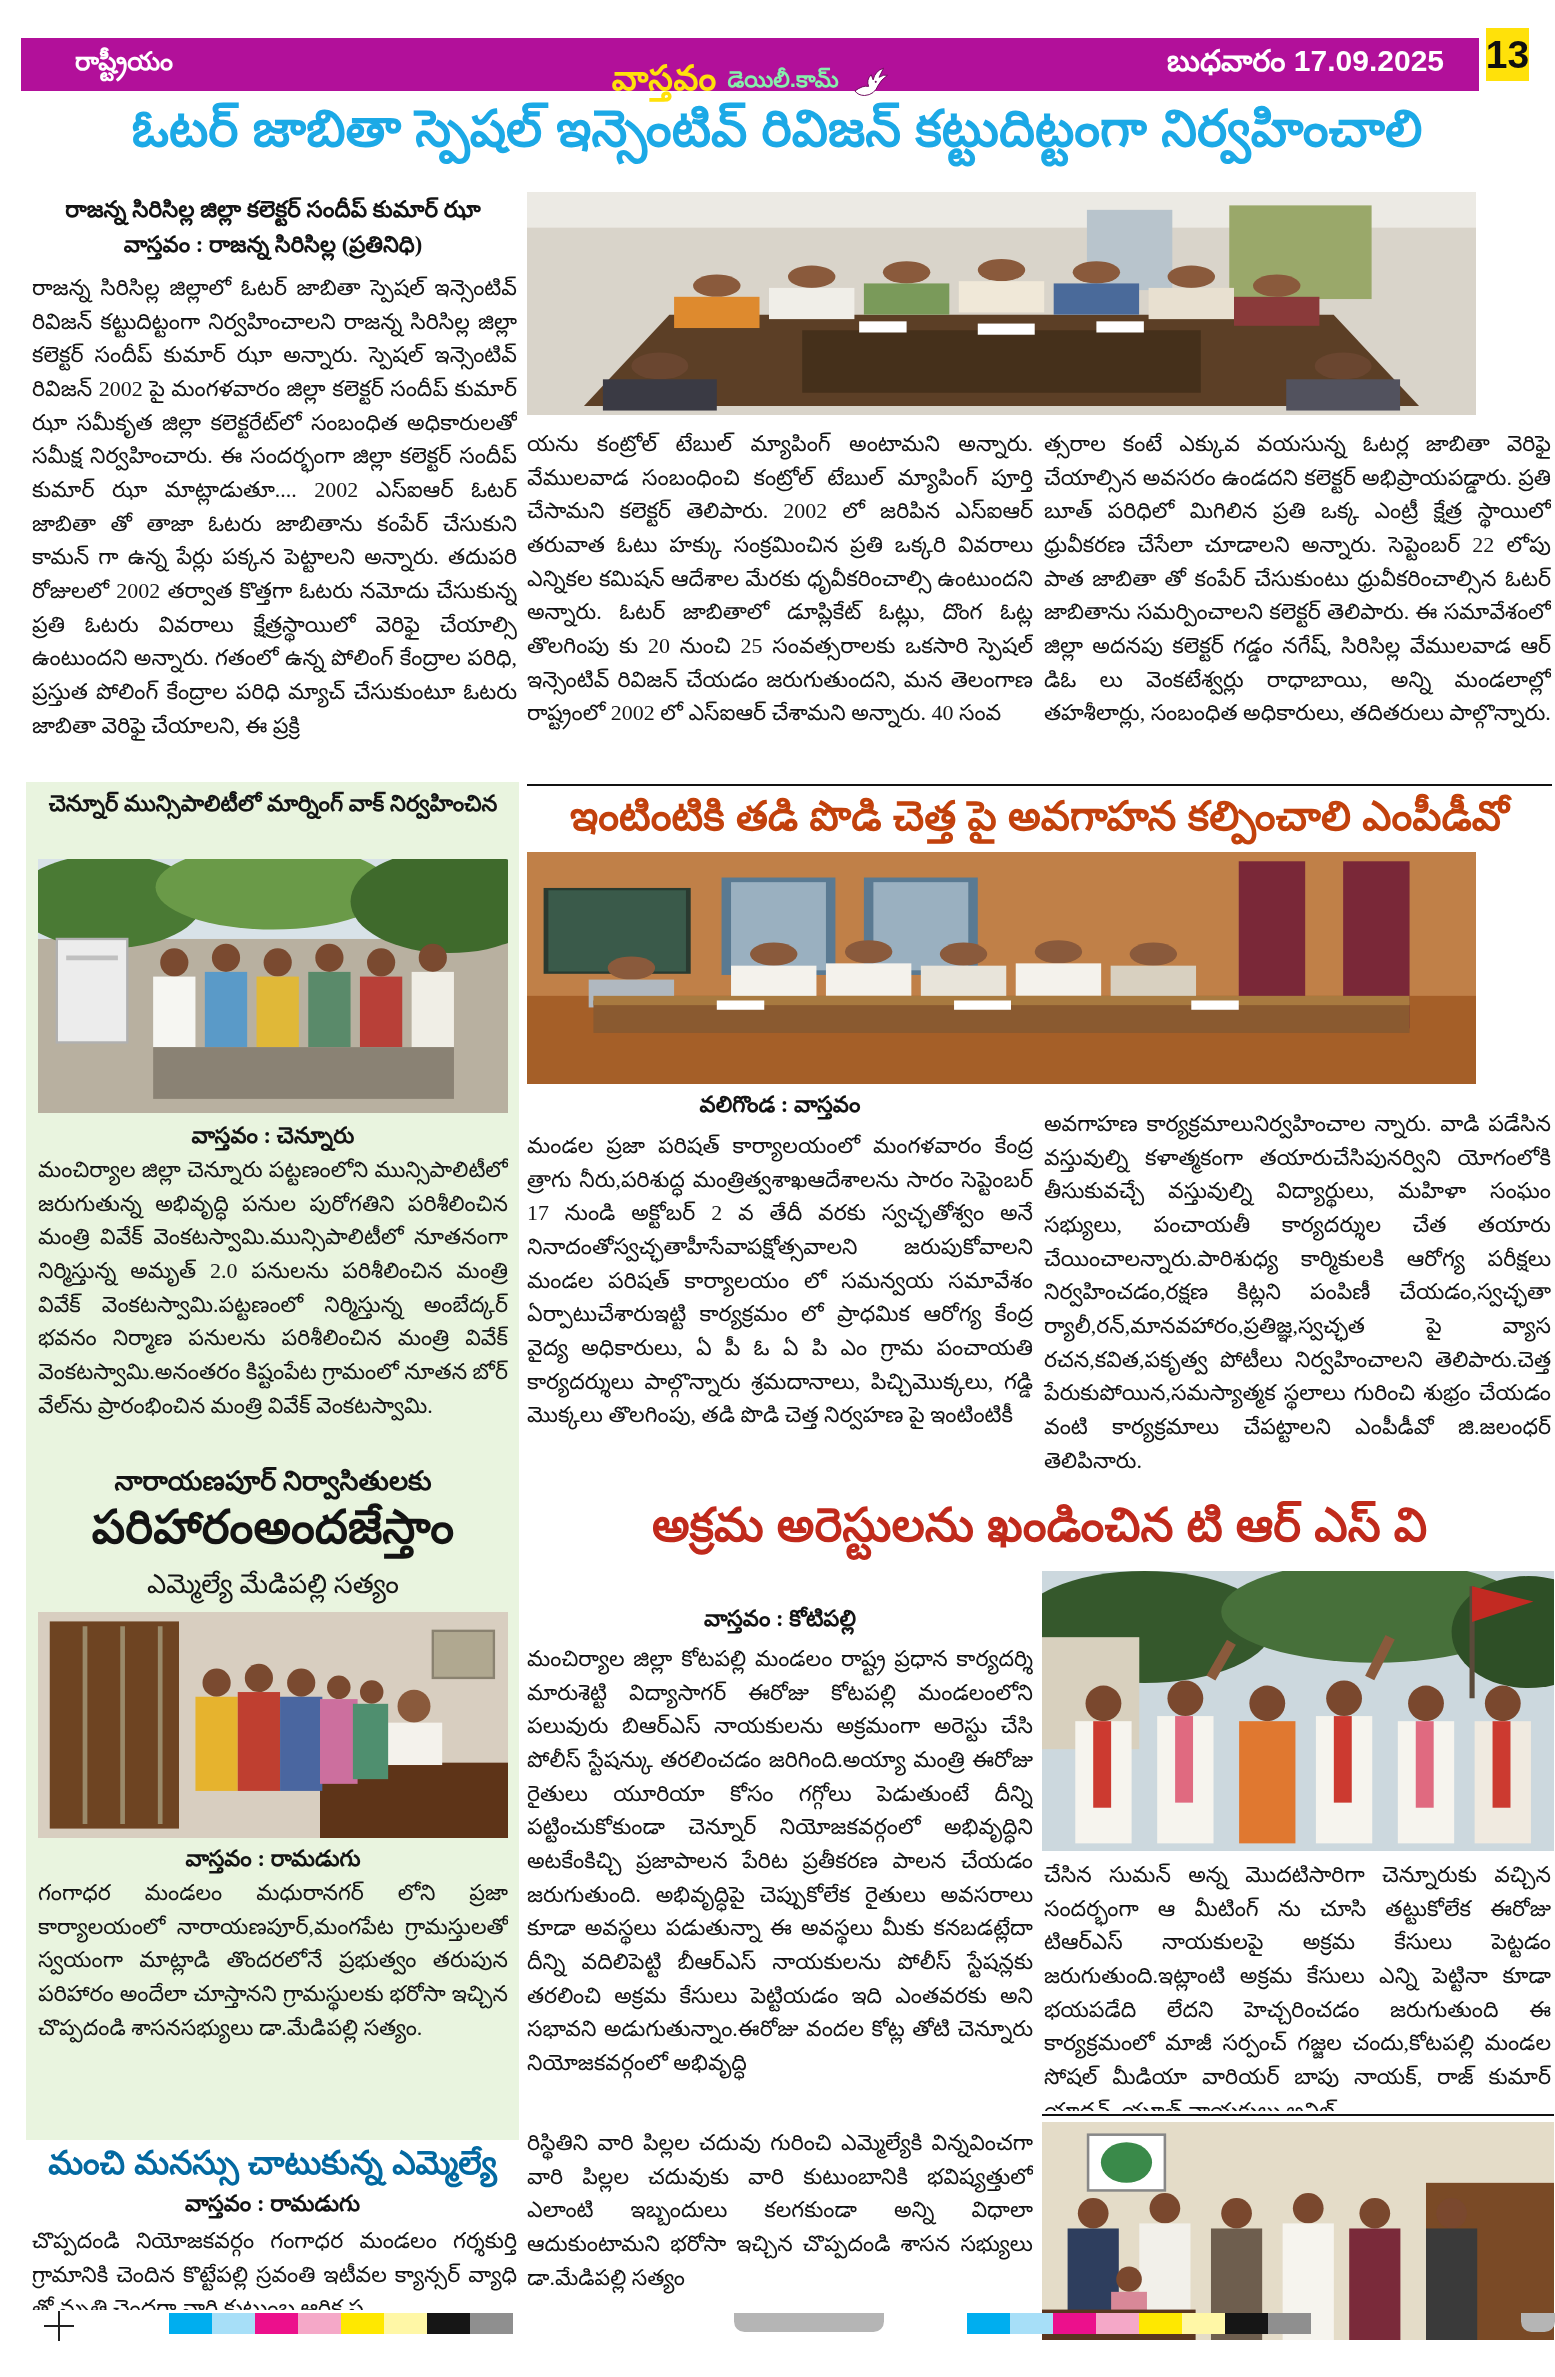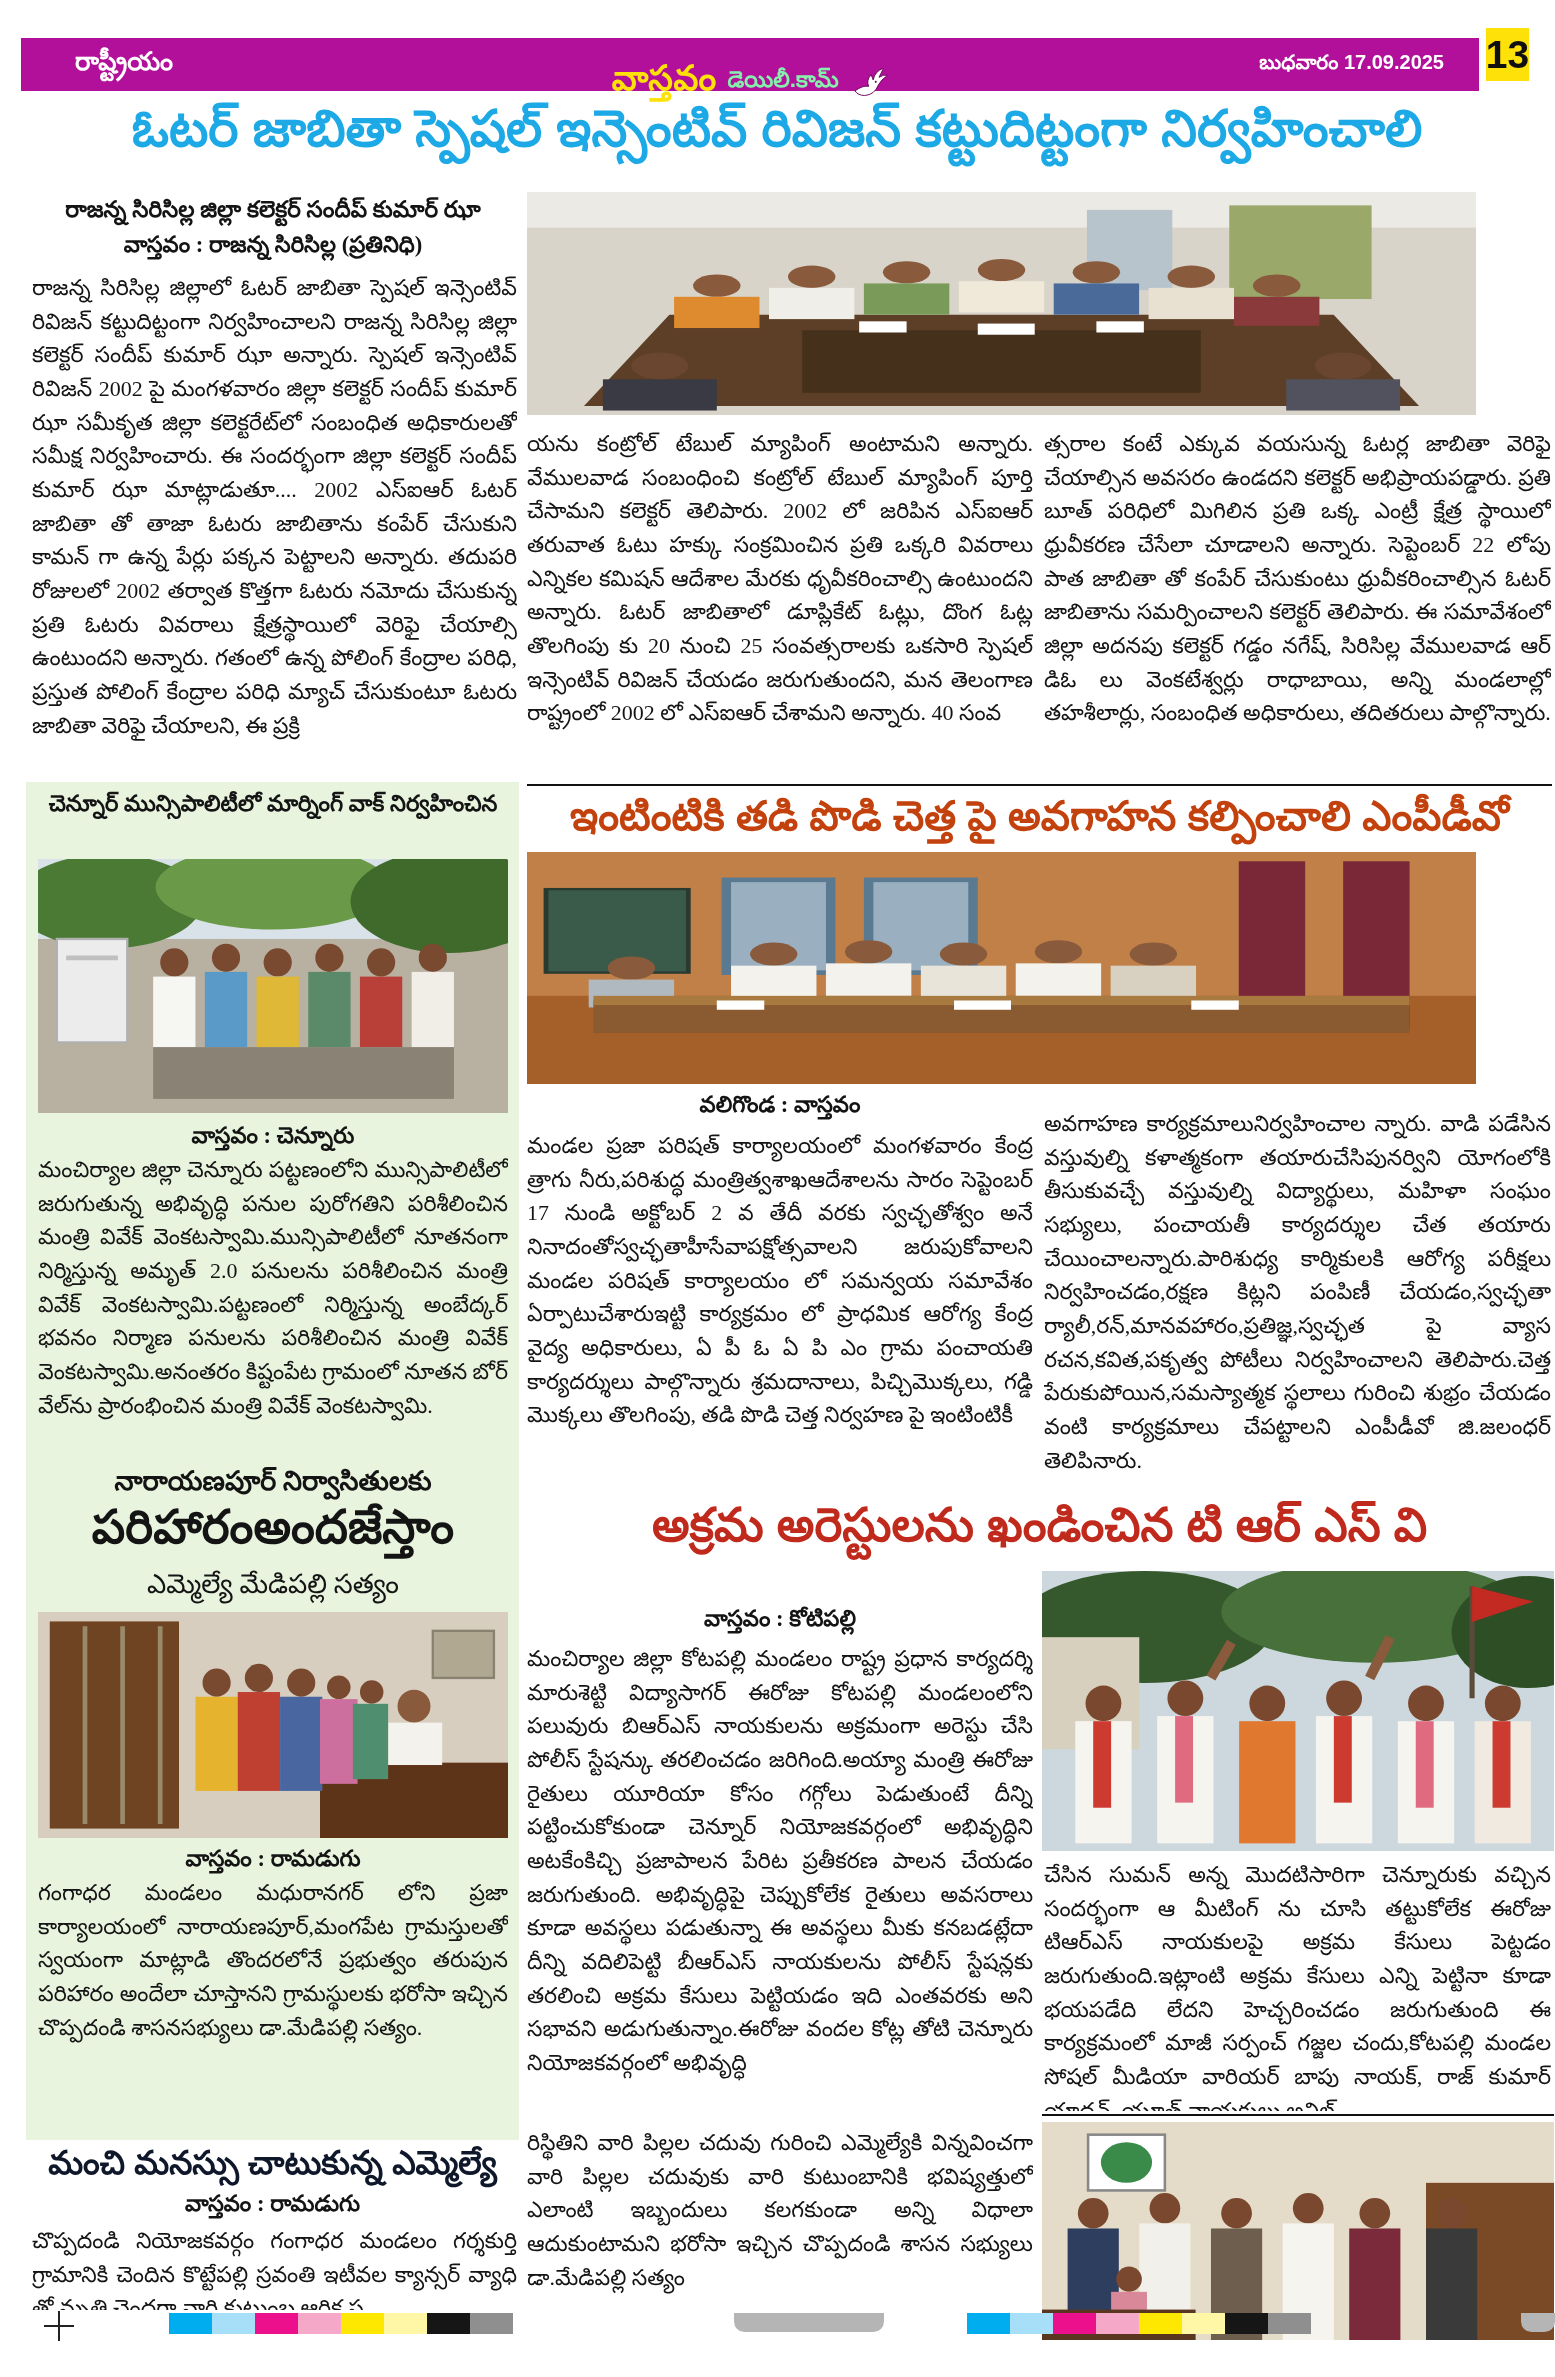--- a/index.html
+++ b/index.html
@@ -6,21 +6,21 @@
   #page{position:relative;width:1555px;height:2377px;background:#ffffff;overflow:hidden;
         font-family:"Liberation Serif","DejaVu Serif",serif;color:#141414;}
   
   .topbar{position:absolute;left:21px;top:38px;width:1458px;height:53px;background:#b2109a;
           display:flex;align-items:center;font-family:"Liberation Sans","DejaVu Sans",sans-serif;}
   .sec{color:#ffffff;font-weight:bold;font-size:25.6px;margin-left:54px;}
   .mast{position:absolute;left:50%;transform:translateX(-50%);display:flex;align-items:center;gap:10.5px;margin-top:35px;}
   .mast-main{color:#ffe10a;font-weight:bold;font-size:35px;letter-spacing:0.8px;}
   .mast-suf{color:#86efac;font-size:22.6px;font-weight:bold;}
   .bird{width:39px;height:35px;}
-  .date{position:absolute;right:35px;color:#ffffff;font-size:20px;font-weight:bold;}
+  .date{position:absolute;right:35px;color:#ffffff;font-size:30px;font-weight:bold;}
   .pageno{position:absolute;left:1486px;top:28px;width:43px;height:53px;background:#ffe10a;color:#101010;
           font-family:"Liberation Sans","DejaVu Sans",sans-serif;font-weight:bold;font-size:39px;
           display:flex;align-items:center;justify-content:center;}
   
   .h-lead{position:absolute;left:26px;top:95px;width:1502px;margin:0;text-align:center;
           font-family:"Liberation Sans","DejaVu Sans",sans-serif;font-weight:bold;font-size:51px;line-height:1.35;white-space:nowrap;}
   .h-mpdo{position:absolute;left:527px;top:793px;width:1025px;margin:0;text-align:center;
           font-family:"Liberation Sans","DejaVu Sans",sans-serif;font-weight:bold;font-size:41px;white-space:nowrap;}
   .h-trsv{position:absolute;left:527px;top:1497px;width:1025px;margin:0;text-align:center;
           font-family:"Liberation Sans","DejaVu Sans",sans-serif;font-weight:bold;font-size:47px;white-space:nowrap;}
@@ -200,21 +200,21 @@
         <rect x="120" y="37" width="16" height="36" fill="#cc6f9e"></rect>
       <circle cx="142" cy="34" r="5" fill="#7a4a30"></circle>
         <rect x="134" y="39" width="15" height="32" fill="#4f8f6f"></rect>
     </g>
     <rect x="168" y="8" width="26" height="20" fill="#b0a890" stroke="#8a8270" stroke-width="1"></rect>
   </svg>
 
   <div class="byline" style="left:32px;top:1846px;width:482px;">వాస్తవం : రామడుగు</div>
   <div class="body" style="left:38px;top:1876px;width:470px;height:211px;">గంగాధర మండలం మధురానగర్ లోని ప్రజా కార్యాలయంలో నారాయణపూర్,మంగపేట గ్రామస్తులతో స్వయంగా మాట్లాడి తొందరలోనే ప్రభుత్వం తరుపున పరిహారం అందేలా చూస్తానని గ్రామస్థులకు భరోసా ఇచ్చిన చొప్పదండి శాసనసభ్యులు డా.మేడిపల్లి సత్యం.</div>
 
-  <h3 class="h-manchi" style="color: #0f172a;">మంచి మనస్సు చాటుకున్న ఎమ్మెల్యే</h3>
+  <h3 class="h-manchi" style="color: #0369a1;">మంచి మనస్సు చాటుకున్న ఎమ్మెల్యే</h3>
   <div class="byline" style="left:26px;top:2191px;width:493px;">వాస్తవం : రామడుగు</div>
   <div class="body" style="left:32px;top:2224px;width:485px;height:86px;">చొప్పదండి నియోజకవర్గం గంగాధర మండలం గర్శకుర్తి గ్రామానికి చెందిన  కొట్టేపల్లి స్రవంతి ఇటీవల క్యాన్సర్ వ్యాధి తో మృతి చెందగా వారి కుటుంబ ఆర్థిక ప</div>
 
   <h2 class="h-trsv" style="color: rgb(192, 42, 28);">అక్రమ అరెస్టులను ఖండించిన టి ఆర్ ఎస్ వి</h2>
   <div class="byline" style="left:527px;top:1606px;width:506px;">వాస్తవం : కోటిపల్లి</div>
   <div class="body" style="left:527px;top:1642px;width:506px;height:469px;">మంచిర్యాల జిల్లా కోటపల్లి మండలం రాష్ట్ర ప్రధాన కార్యదర్శి మారుశెట్టి విద్యాసాగర్ ఈరోజు కోటపల్లి మండలంలోని పలువురు బిఆర్ఎస్ నాయకులను అక్రమంగా అరెస్టు చేసి పోలీస్ స్టేషన్కు తరలించడం జరిగింది.అయ్యా మంత్రి ఈరోజు రైతులు యూరియా కోసం గగ్గోలు పెడుతుంటే దీన్ని పట్టించుకోకుండా చెన్నూర్ నియోజకవర్గంలో అభివృద్ధిని అటకేంకిచ్చి ప్రజాపాలన పేరిట ప్రతీకరణ పాలన చేయడం జరుగుతుంది. అభివృద్ధిపై చెప్పుకోలేక రైతులు అవసరాలు కూడా అవస్థలు పడుతున్నా ఈ అవస్థలు మీకు కనబడట్లేదా దీన్ని వదిలిపెట్టి బీఆర్ఎస్ నాయకులను పోలీస్ స్టేషన్లకు తరలించి అక్రమ కేసులు పెట్టియడం ఇది ఎంతవరకు అని సభావని అడుగుతున్నాం.ఈరోజు వందల కోట్ల తోటి చెన్నూరు నియోజకవర్గంలో అభివృద్ధి</div>
 
   <svg class="photo" style="left:1042px;top:1571px;width:512px;height:280px;" viewBox="0 0 200 110" preserveAspectRatio="none">
     <rect x="0" y="0" width="200" height="110" fill="#ccd8de"></rect>
     <ellipse cx="40" cy="22" rx="50" ry="22" fill="#35582c"></ellipse>

